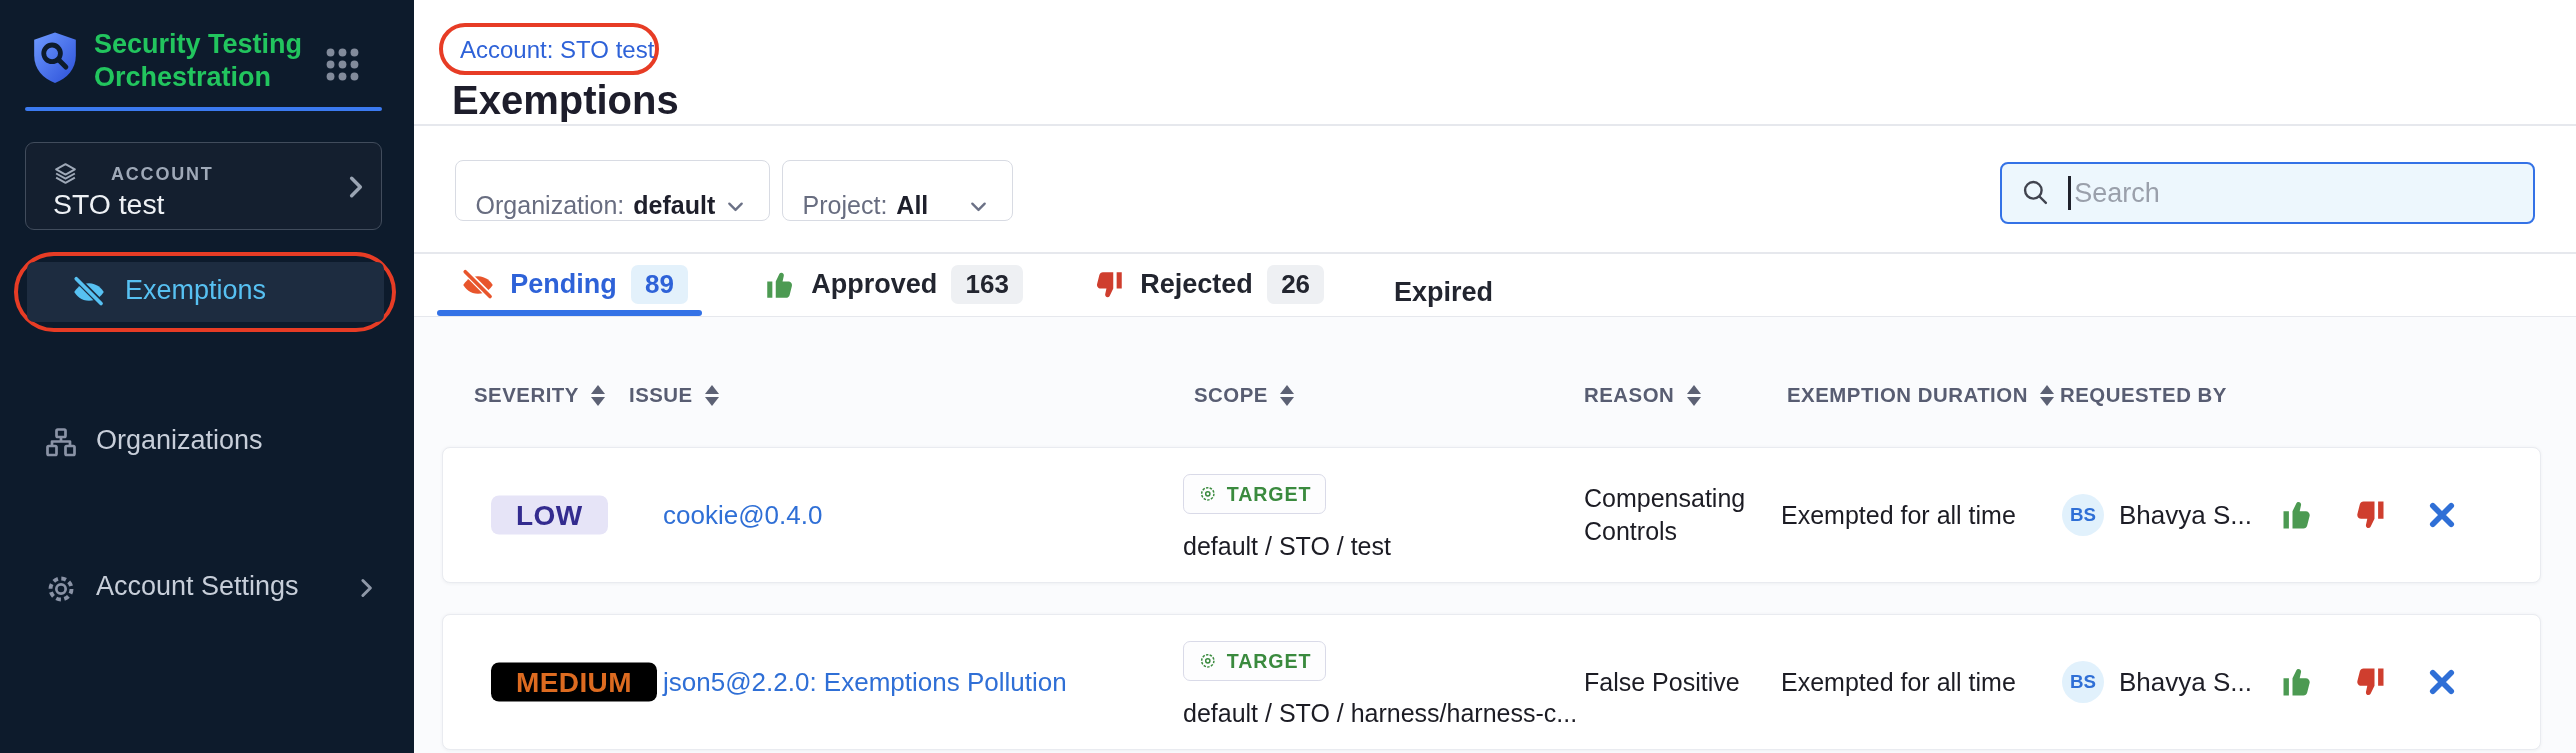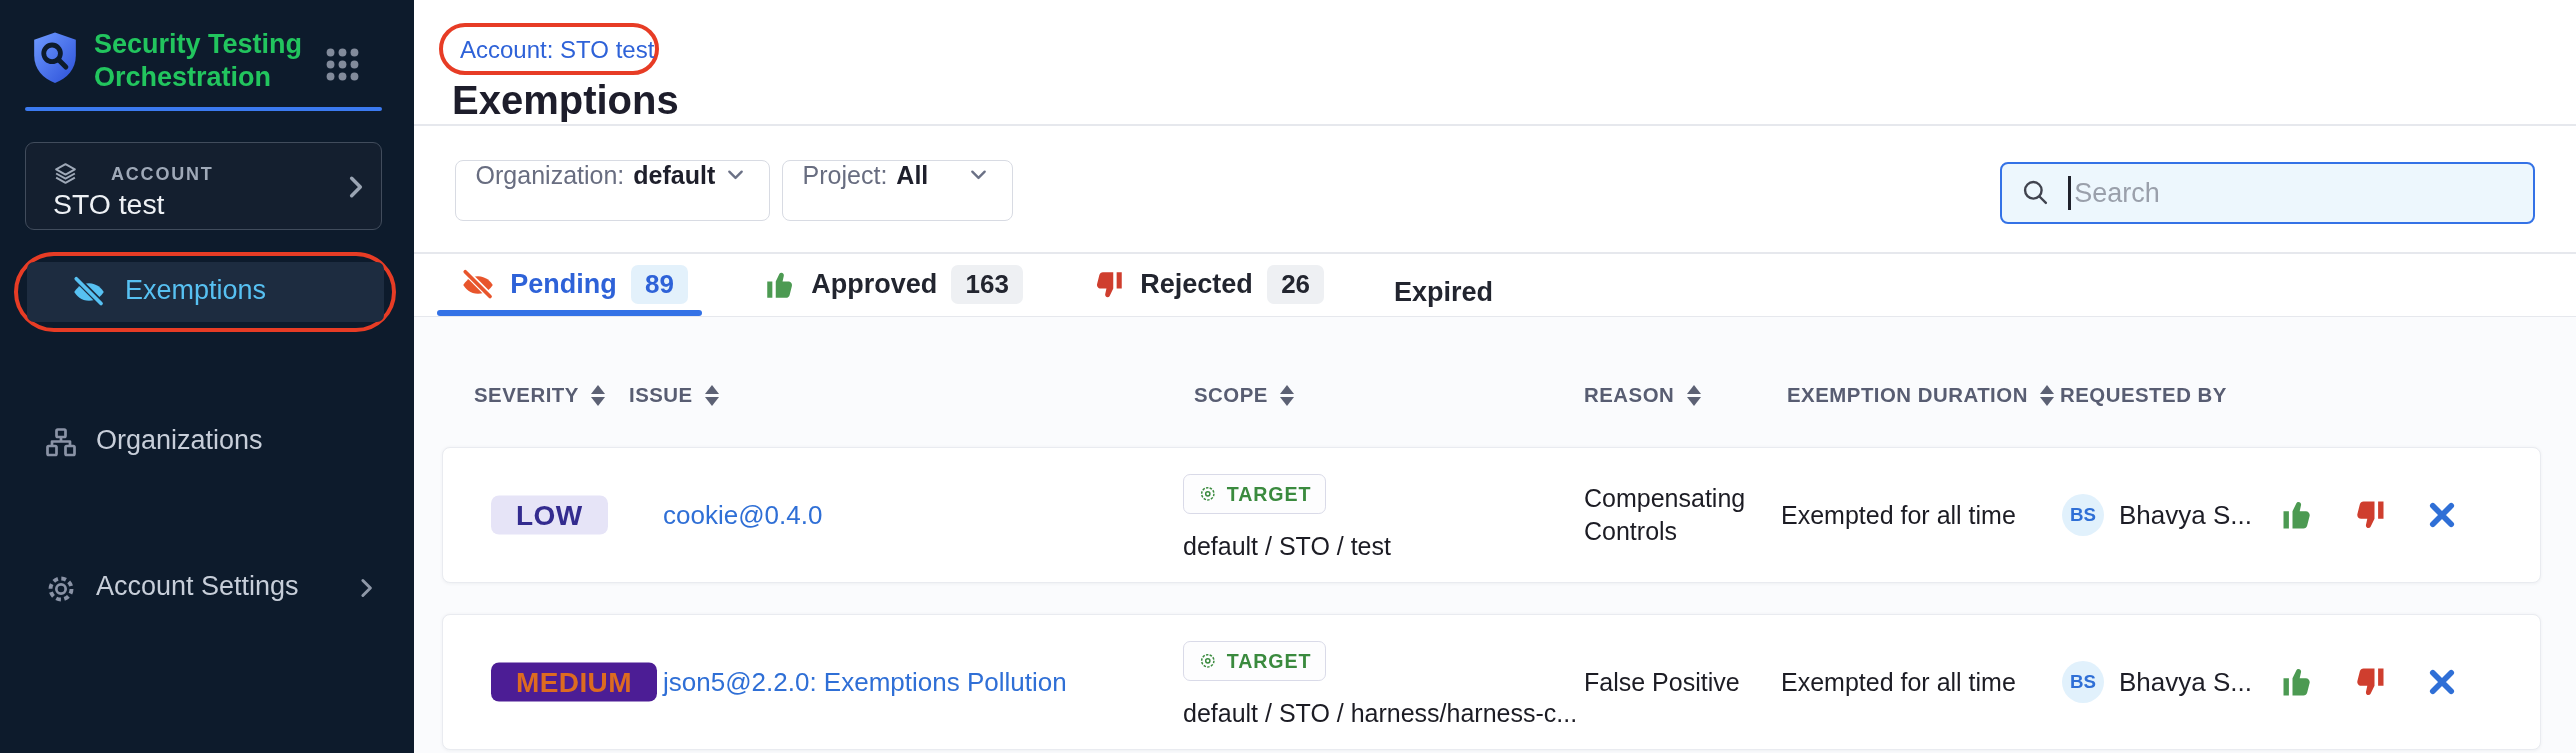--- a/index.html
+++ b/index.html
@@ -33,21 +33,21 @@
   .nav-item svg.lead { position:absolute; left:16px; top:13.3px; }
   .nav-item svg.trail { position:absolute; left:324px; top:15px; }
 
   
   .breadcrumb { position:absolute; left:460px; top:36px; font-size:24px; color:#2e62d8; cursor:pointer; }
   .page-title { position:absolute; left:452px; top:78px; font-size:40px; font-weight:bold; color:#1d1d2b; }
   .divider { position:absolute; left:414px; width:2162px; height:1.8px; background:#e6e8ed; }
   .div-header { top:124px; } .div-tabs-top { top:252px; } .div-tabs-bottom { top:316px; }
 
   
-  .dropdown { position:absolute; top:160px; height:61px; border:1.8px solid #d8dbe3; border-radius:8px; background:#fff; display:flex; align-items:flex-start; padding:0 19.6px; cursor:pointer; }
+  .dropdown { position:absolute; top:160px; height:61px; border:1.8px solid #d8dbe3; border-radius:8px; background:#fff; display:flex; align-items:flex-end; padding:0 19.6px; cursor:pointer; }
   .dd-org { left:455px; width:315px; } .dd-proj { left:782px; width:231px; }
   .dd-label { font-size:25px; color:#686d80; }
   .dd-value { font-size:25px; font-weight:bold; color:#1e1f2b; margin-left:9px; }
   .dropdown svg { margin-left:auto; }
 
   .search-box { position:absolute; left:2000px; top:162px; width:535px; height:62px; background:#edf7fd; border:2.7px solid #3472e6; border-radius:8px; display:flex; align-items:center; padding:0 18px; }
   .search-box .caret { width:2.7px; height:34px; background:#20222c; margin-left:16px; }
   .search-box input { border:none; outline:none; background:transparent; font-size:27px; color:#30323e; width:427px; margin-left:3.6px; font-family:inherit; }
   .search-box input::placeholder { color:#9aa0ab; }
 
@@ -66,21 +66,21 @@
   .sort { display:inline-flex; flex-direction:column; gap:3.6px; cursor:pointer; }
   .sort i { display:block; width:0; height:0; border-left:7.1px solid transparent; border-right:7.1px solid transparent; }
   .sort .up { border-bottom:9px solid #5c6174; }
   .sort .down { border-top:9px solid #5c6174; }
 
   .row-card { position:absolute; left:442px; width:2099px; height:136px; background:#fff; border:1.8px solid #e9ebf0; border-radius:8px; box-shadow:0 0.9px 3.6px rgba(20,30,60,0.05); }
   .row-1 { top:447px; } .row-2 { top:614px; }
 
   .sev { position:absolute; left:48px; top:50%; transform:translateY(-50%); height:39px; border-radius:8px; display:flex; align-items:center; justify-content:center; padding:0 25px; font-size:28px; font-weight:bold; letter-spacing:0.4px; }
   .sev.low { background:#e6e4f7; color:#332b8f; }
-  .sev.medium { background:#4c1d95; color:#dd6b20; }
+  .sev.medium { background:#000000; color:#dd6b20; }
 
   .issue-link { position:absolute; left:220px; top:50%; transform:translateY(-50%); font-size:26px; color:#2f6fd6; cursor:pointer; }
 
   .scope { position:absolute; left:740px; top:0; height:100%; }
   .scope-chip { position:absolute; left:0; top:26px; height:40px; background:#fdfdfe; border:1.8px solid #d9dae8; border-radius:7.1px; display:flex; align-items:center; gap:9px; padding:0 14.2px; }
   .scope-chip span { font-size:19.6px; font-weight:bold; letter-spacing:0.9px; color:#3a8a3e; }
   .scope-path { position:absolute; left:0; top:84px; font-size:25px; color:#1c1c24; white-space:nowrap; }
 
   .reason { position:absolute; left:1141px; top:0; width:204px; height:100%; display:flex; align-items:center; font-size:25px; line-height:33px; color:#1c1c24; }
   .duration { position:absolute; left:1338px; top:50%; transform:translateY(-50%); font-size:25px; color:#1c1c24; white-space:nowrap; }

